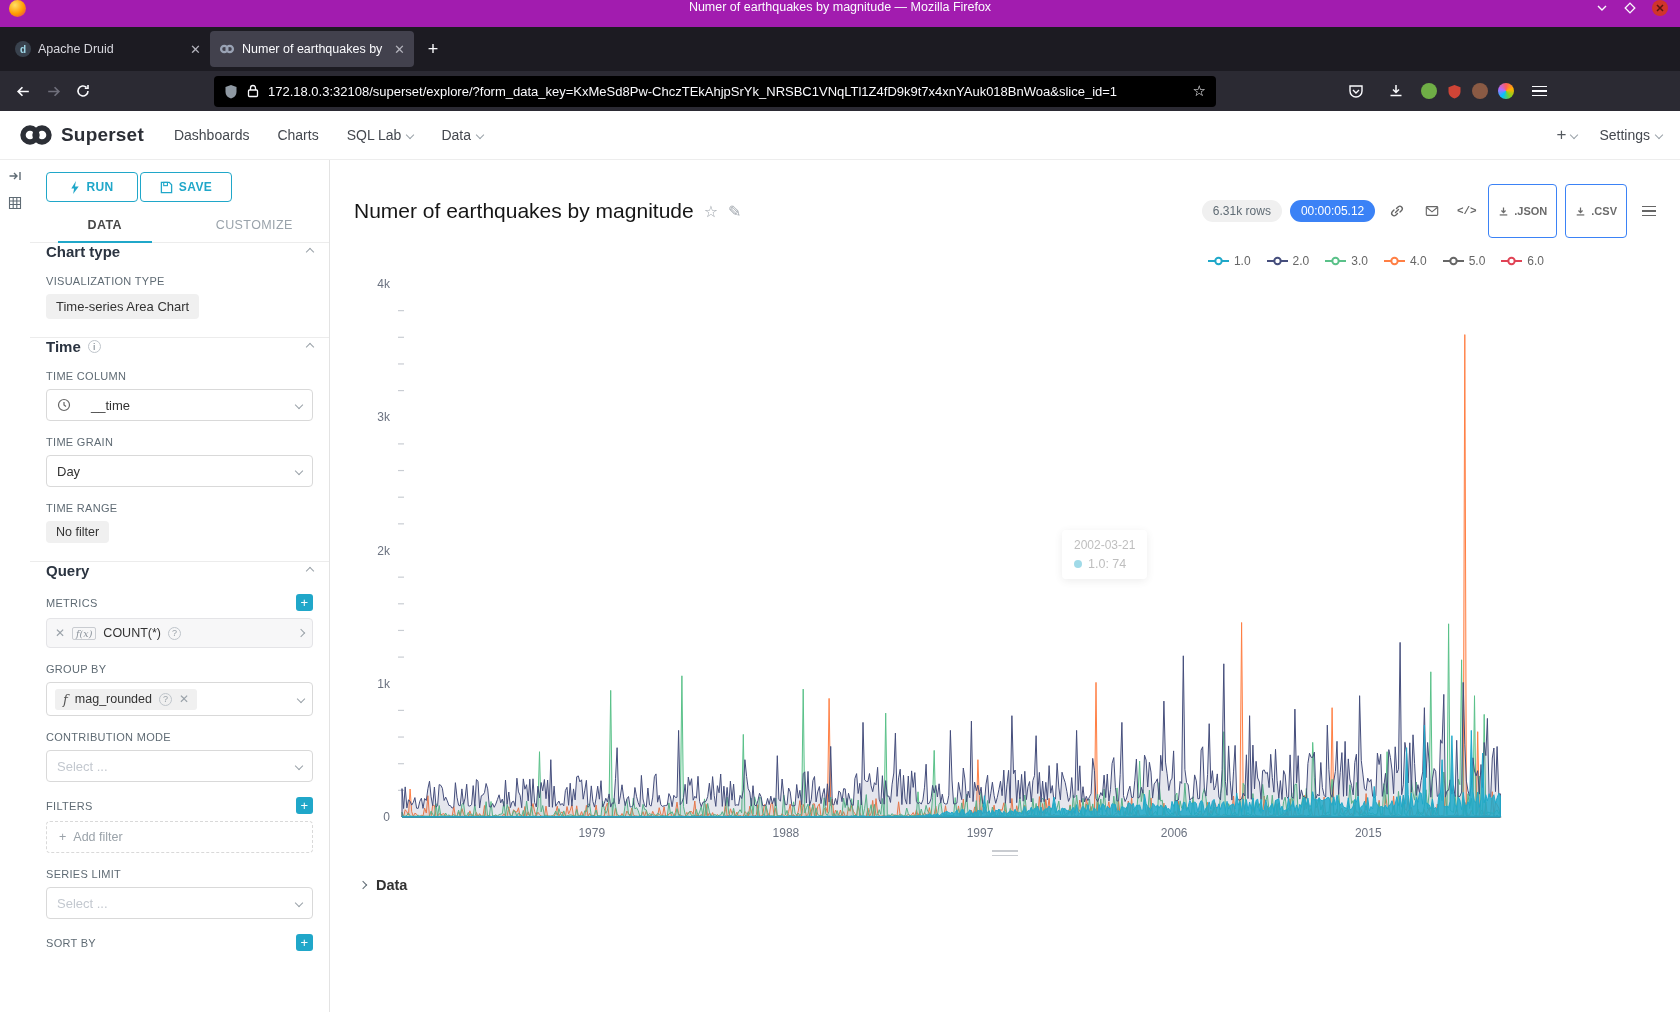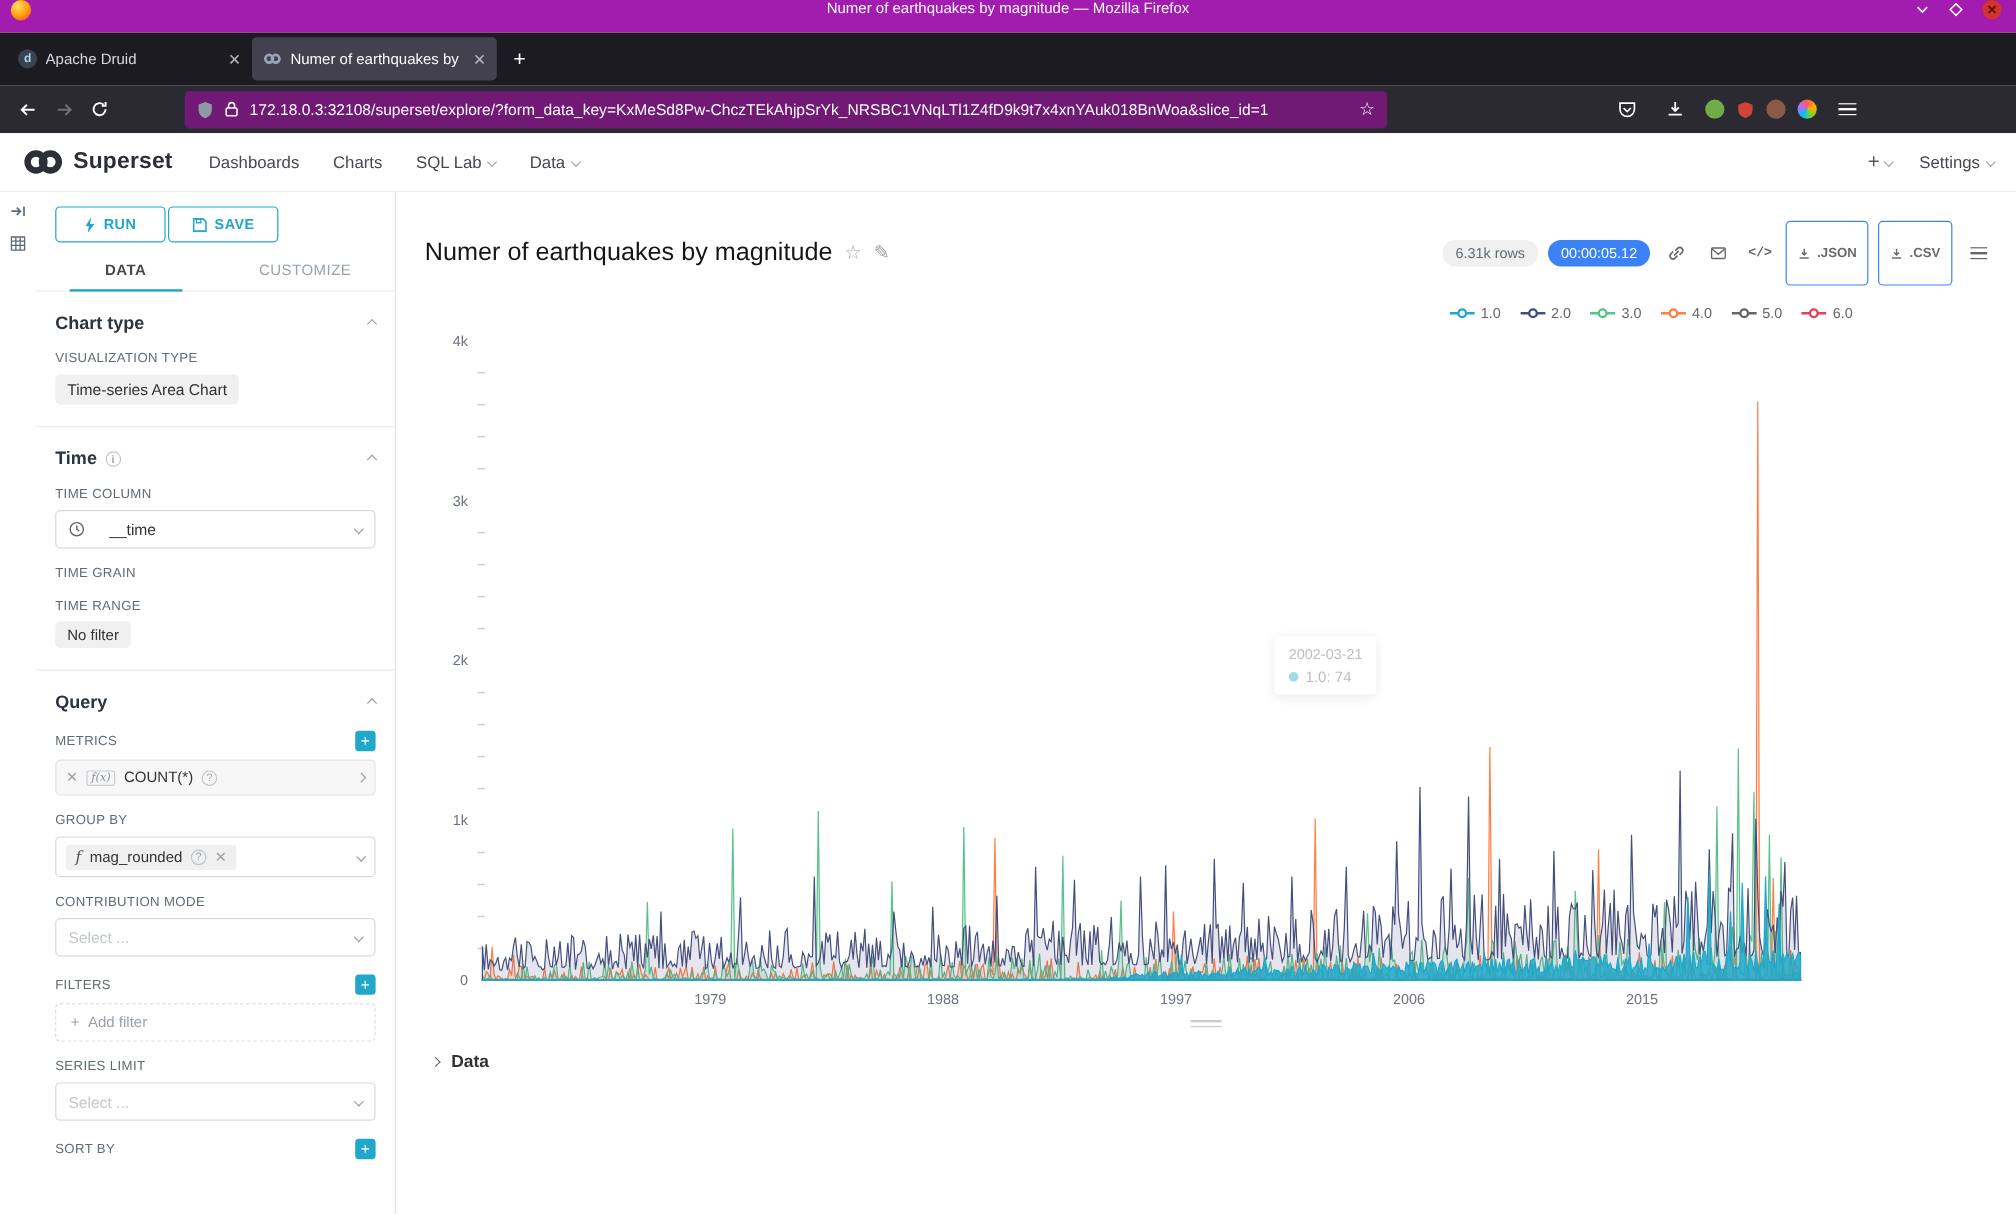--- a/index.html
+++ b/index.html
@@ -16,21 +16,21 @@
 .tabbar{height:44px;background:#1c1b22;display:flex;align-items:flex-end;padding:0 6px}
 .tab{width:204px;height:36px;margin-bottom:4px;border-radius:4px;display:flex;align-items:center;padding:0 9px;color:#d7d7de;font-size:12.5px;gap:7px}
 .tab.active{background:#42414d;color:#fbfbfe}
 .tab-label{flex:1;white-space:nowrap;overflow:hidden;text-overflow:ellipsis}
 .tab-close{color:#b4b4bd;font-size:13px;line-height:1}
 .newtab{width:30px;height:30px;margin-bottom:7px;margin-left:4px;display:flex;align-items:center;justify-content:center;color:#fbfbfe;font-size:18px;border-radius:4px}
 .favicon{width:16px;height:16px;border-radius:50%;flex:0 0 16px;display:flex;align-items:center;justify-content:center}
 .druid-fav{background:#39424e;color:#9fd8e8;font-size:10px;font-weight:700}
 .toolbar{height:40px;background:#2b2a33;display:flex;align-items:center;padding:0 8px}
 .nav-ico{width:30px;height:30px;display:flex;align-items:center;justify-content:center;border-radius:4px}
-.urlbox{width:1002px;margin-left:56px;height:31px;background:#701a75;border-radius:4px;display:flex;align-items:center;padding:0 10px;gap:9px}
+.urlbox{width:1002px;margin-left:116px;height:31px;background:#000000;border-radius:4px;display:flex;align-items:center;padding:0 10px;gap:9px}
 .url-text{flex:1;font-size:13px;white-space:nowrap;overflow:hidden;color:#fbfbfe}
 .url-star{color:#fbfbfe;font-size:15px}
 .toolbar-right{margin-left:auto;display:flex;align-items:center;gap:10px;padding-right:118px}
 .ext-dot{width:16px;height:16px;border-radius:50%}
 .hamb i{display:block;width:15px;height:1.6px;background:#fbfbfe;margin:3px 0}
 
 
 .ss-header{height:49px;background:#fff;display:flex;align-items:center;padding:0 18px;border-bottom:1px solid #ededed;position:relative;z-index:2}
 .brand{display:flex;align-items:center;gap:7px;margin-right:30px}
 .brand-name{font-size:19px;font-weight:700;color:#2c2f36;letter-spacing:.2px}
@@ -52,21 +52,21 @@
 .sidebar{width:300px;border-right:1px solid #e3e3e3;padding:12px 16px 0;overflow:hidden}
 .main{flex:1;padding:0 16px;position:relative;overflow:hidden}
 
 
 .btn-row{display:flex;gap:2px}
 .btn-outline{width:92px;height:30px;border:1px solid #20a7c9;border-radius:4px;background:#fff;color:#20a7c9;font-size:12px;font-weight:700;letter-spacing:.4px;display:flex;align-items:center;justify-content:center;gap:6px}
 .ptabs{display:flex;margin:16px -16px 0;border-bottom:1px solid #ececec}
 .ptab{flex:1;text-align:center;padding-bottom:10px;font-size:12.5px;color:#9aa3ab;letter-spacing:.4px;position:relative}
 .ptab.active{color:#484848;font-weight:700}
 .ptab.active:after{content:"";position:absolute;left:28px;right:28px;bottom:-1px;height:2px;background:#20a7c9}
-.sec-head{display:flex;justify-content:space-between;align-items:center;font-size:15px;font-weight:600;color:#2b3441;margin-top:18px}
+.sec-head{display:flex;justify-content:space-between;align-items:center;font-size:15px;font-weight:600;color:#2b3441;}
 .sec-head .left{display:flex;align-items:center;gap:7px}
 .sec-div{height:1px;background:#ececec;margin:18px -16px 0}
 .ctl-label{font-size:11px;color:#5f6b74;letter-spacing:.3px;margin:15px 0 7px;display:flex;align-items:center;justify-content:space-between}
 .select{height:32px;border:1px solid #d9d9d9;border-radius:4px;display:flex;align-items:center;padding:0 10px;font-size:13px;color:#333;background:#fff;gap:20px}
 .select .grow{flex:1}
 .placeholder{color:#c3c8cf}
 .chip{display:inline-block;background:#f0f0f0;border-radius:4px;padding:5px 10px;font-size:13px;color:#333}
 .chip.small{padding:4px 10px;font-size:12.5px}
 .metric-box{height:30px;background:#f7f7f8;border:1px solid #e4e4e7;border-radius:4px;display:flex;align-items:center;gap:7px;padding:0 8px;font-size:12.5px;color:#333}
 .fx-badge{font-size:9.5px;font-style:italic;border:1px solid #c9ccd1;border-radius:2px;padding:0 3px;color:#8a929b;font-family:"DejaVu Serif",serif}
@@ -308,20 +308,24 @@
       <svg width="14" height="14" viewBox="0 0 14 14">
           <circle cx="7" cy="7" r="5.5" stroke="#666" fill="none" stroke-width="1.2"></circle>
           <path d="M7 4v3l2 1.5" stroke="#666" fill="none" stroke-width="1.2"></path>
         </svg>
       <span class="grow">__time</span>
       <i class="chev"></i>
     </div>
     <div class="ctl-label">
         <span>TIME GRAIN</span>
       </div>
+    <div class="select">
+      <span class="grow">Day</span>
+      <i class="chev"></i>
+    </div>
     <div class="ctl-label">
         <span>TIME RANGE</span>
       </div>
     <span class="chip small">No filter</span>
 
     <div class="sec-div"></div>
 
     
     <div class="sec-head">
       <span class="left">

